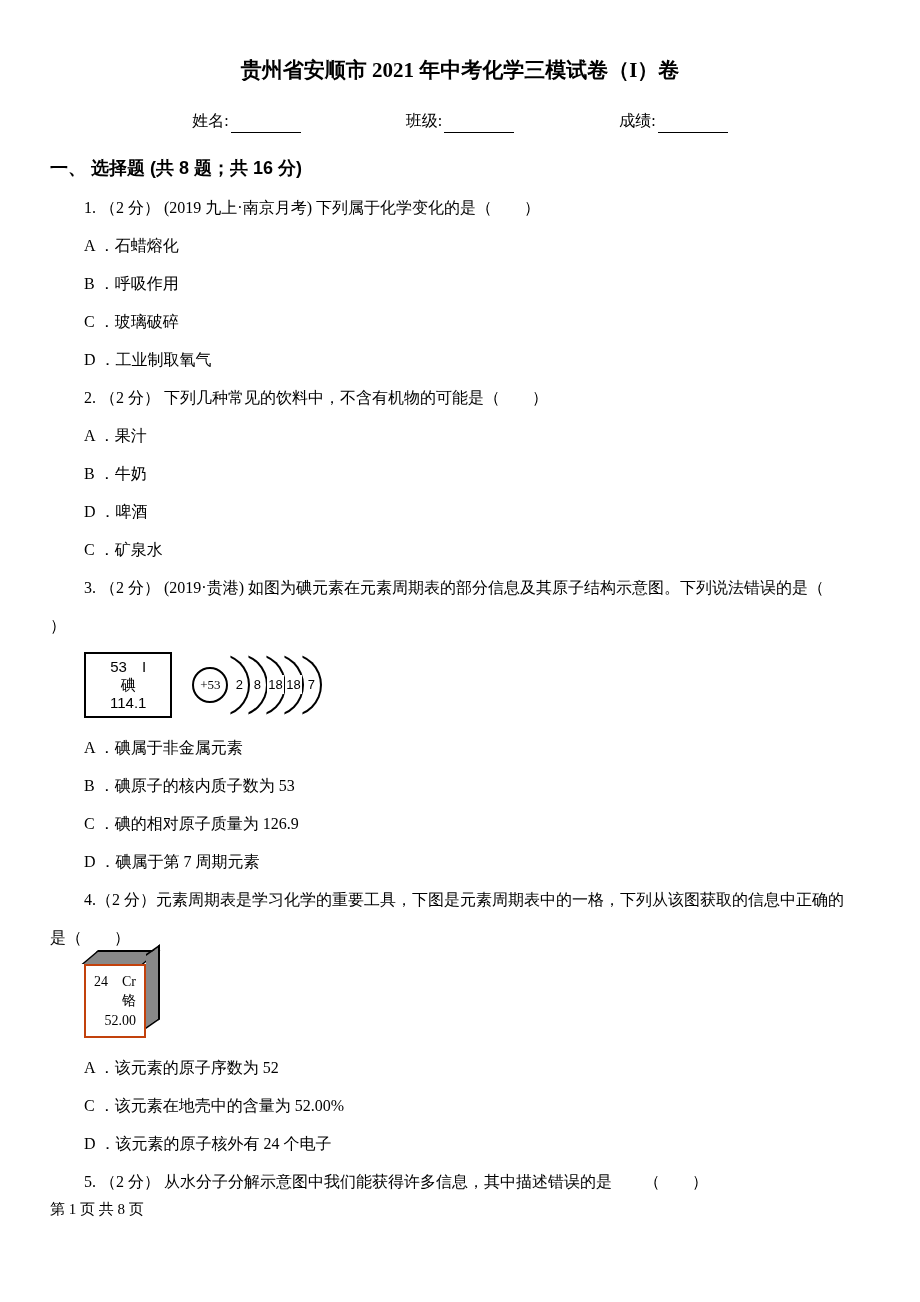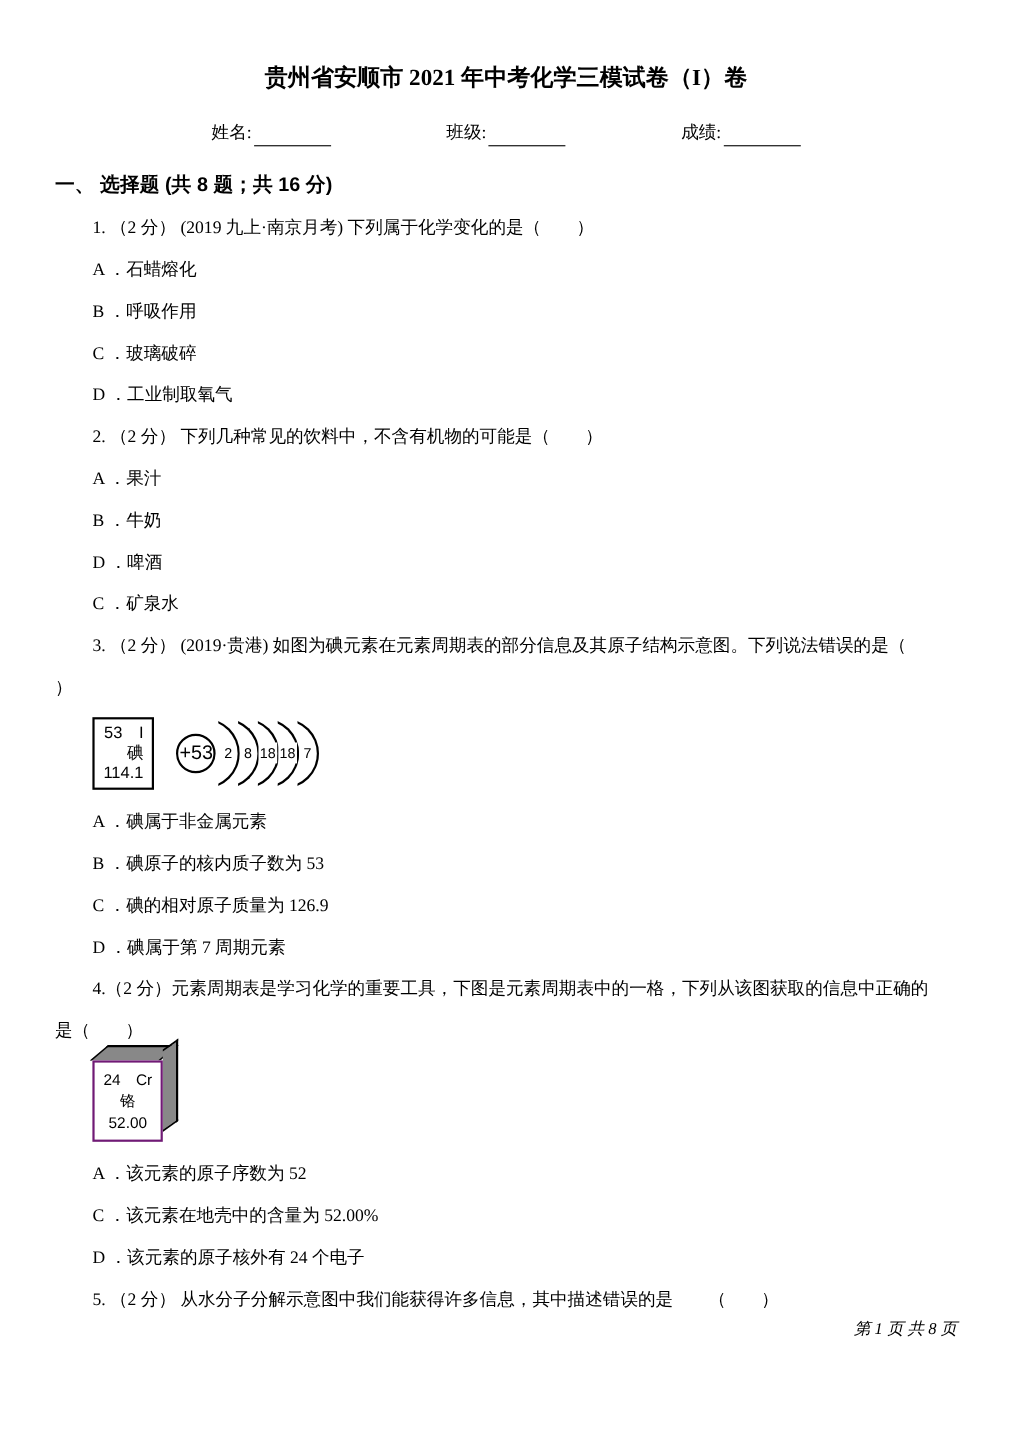--- a/index.html
+++ b/index.html
@@ -56,34 +56,34 @@
     .continuation { padding-left: 0; margin-left: -34px; margin-bottom: 14px; }
     .figure-row {
       display: flex;
       align-items: center;
       gap: 20px;
       margin-bottom: 18px;
       padding-left: 0;
     }
     .pt-box {
       border: 2px solid #000;
-      padding: 4px 8px;
-      text-align: right;
+      padding: 4px 24px;
+      text-align: center;
       font-family: Arial, sans-serif;
       line-height: 1.2;
       font-size: 15px;
     }
     .atom-diagram { display:flex; align-items:center; }
     .nucleus {
       width: 36px; height: 36px;
       border: 2px solid #000;
       border-radius: 50%;
       display: flex; align-items:center; justify-content:center;
-      font-size: 18px;
-      font-family: Liberation Sans, sans-serif;
+      font-size: 13px;
+      font-family: Liberation Serif, serif;
     }
     .shells { display:flex; align-items:center; margin-left:2px; }
     .shell {
       position: relative;
       width: 18px; height: 60px;
       display:flex; align-items:center; justify-content:center;
     }
     .shell::before {
       content:"";
       position:absolute;
@@ -93,24 +93,24 @@
       border-radius: 0 40px 40px 0;
       left: -22px;
       clip-path: inset(0 0 0 22px);
     }
     .shell span { font-size: 13px; font-family: Arial, sans-serif; z-index:1; background:#fff; padding:0 1px;}
     .cube-box {
       width: 90px;
       margin-bottom: 18px;
     }
     .cube-face {
-      border: 2px solid #701a75;
+      border: 2px solid #c2410c;
       padding: 6px 8px;
-      text-align: center;
-      font-family: Liberation Sans, sans-serif;
+      text-align: right;
+      font-family: Liberation Serif, serif;
       font-size: 14px;
       line-height: 1.4;
       position: relative;
       background: #fff;
     }
     .cube-3d {
       position: relative;
       display: inline-block;
     }
     .cube-side {
@@ -130,24 +130,23 @@
       width: 100%;
       height: 14px;
       top: -14px;
       left: 6px;
       background: #888;
       border: 2px solid #000;
       transform: skewX(-50deg);
       border-bottom: none;
     }
     .footer {
-      text-align: right;
+      text-align: left;
       font-size: 15px;
       margin-top: 4px;
-      font-style: italic;
     }
   </style>
 </head>
 <body>
 
 <div class="title">贵州省安顺市 2021 年中考化学三模试卷（I）卷</div>
 
 <div class="info-row">
   <span class="info-item"><span>姓名:</span><span class="blank"></span></span>
   <span class="info-item"><span>班级:</span><span class="blank"></span></span>

